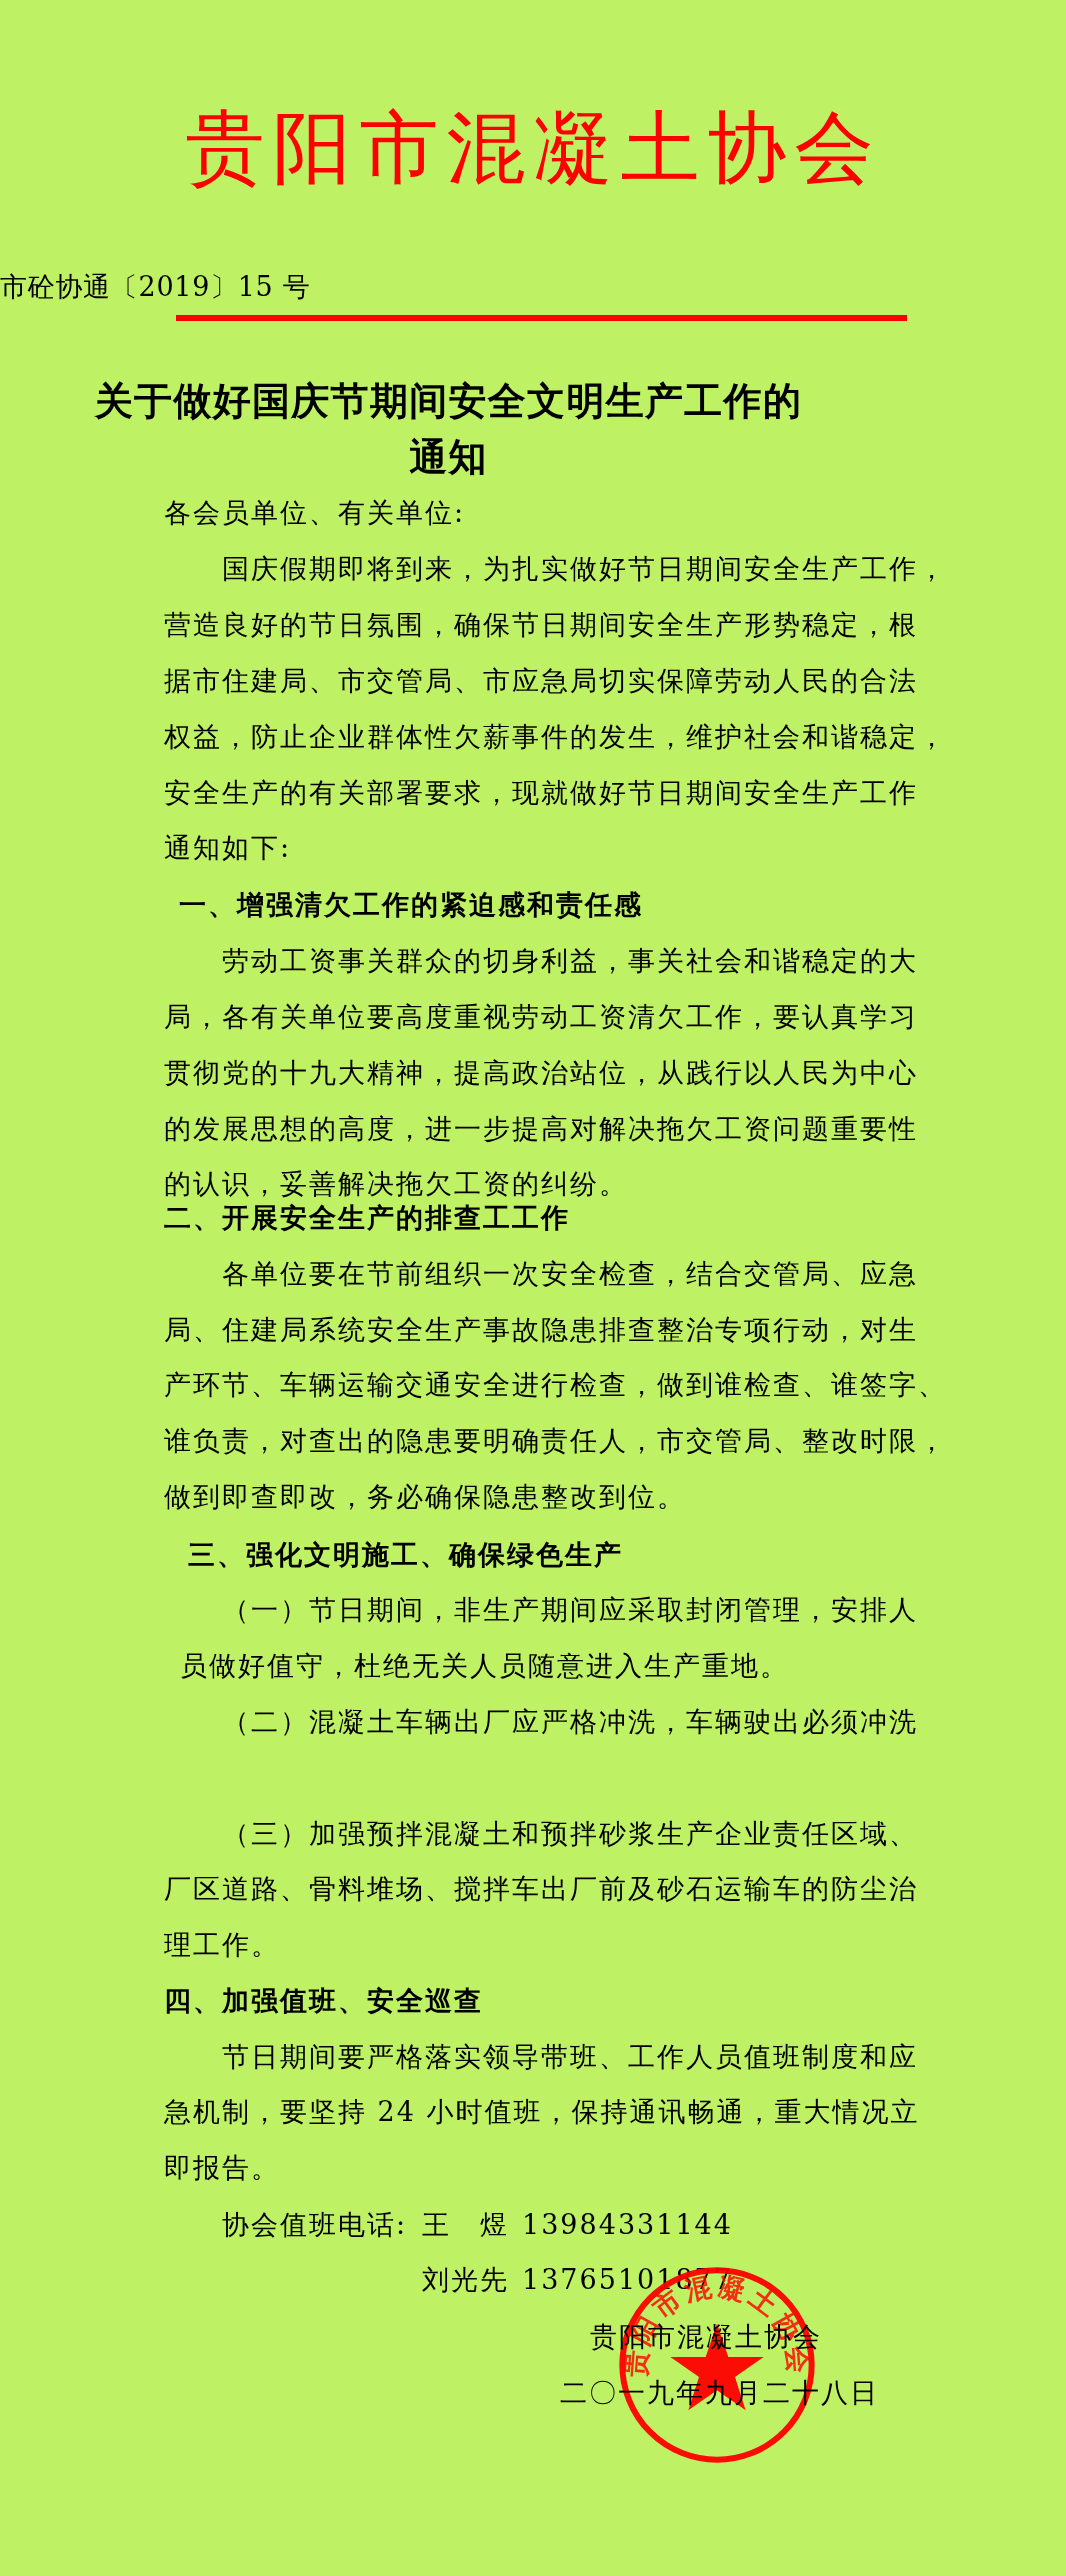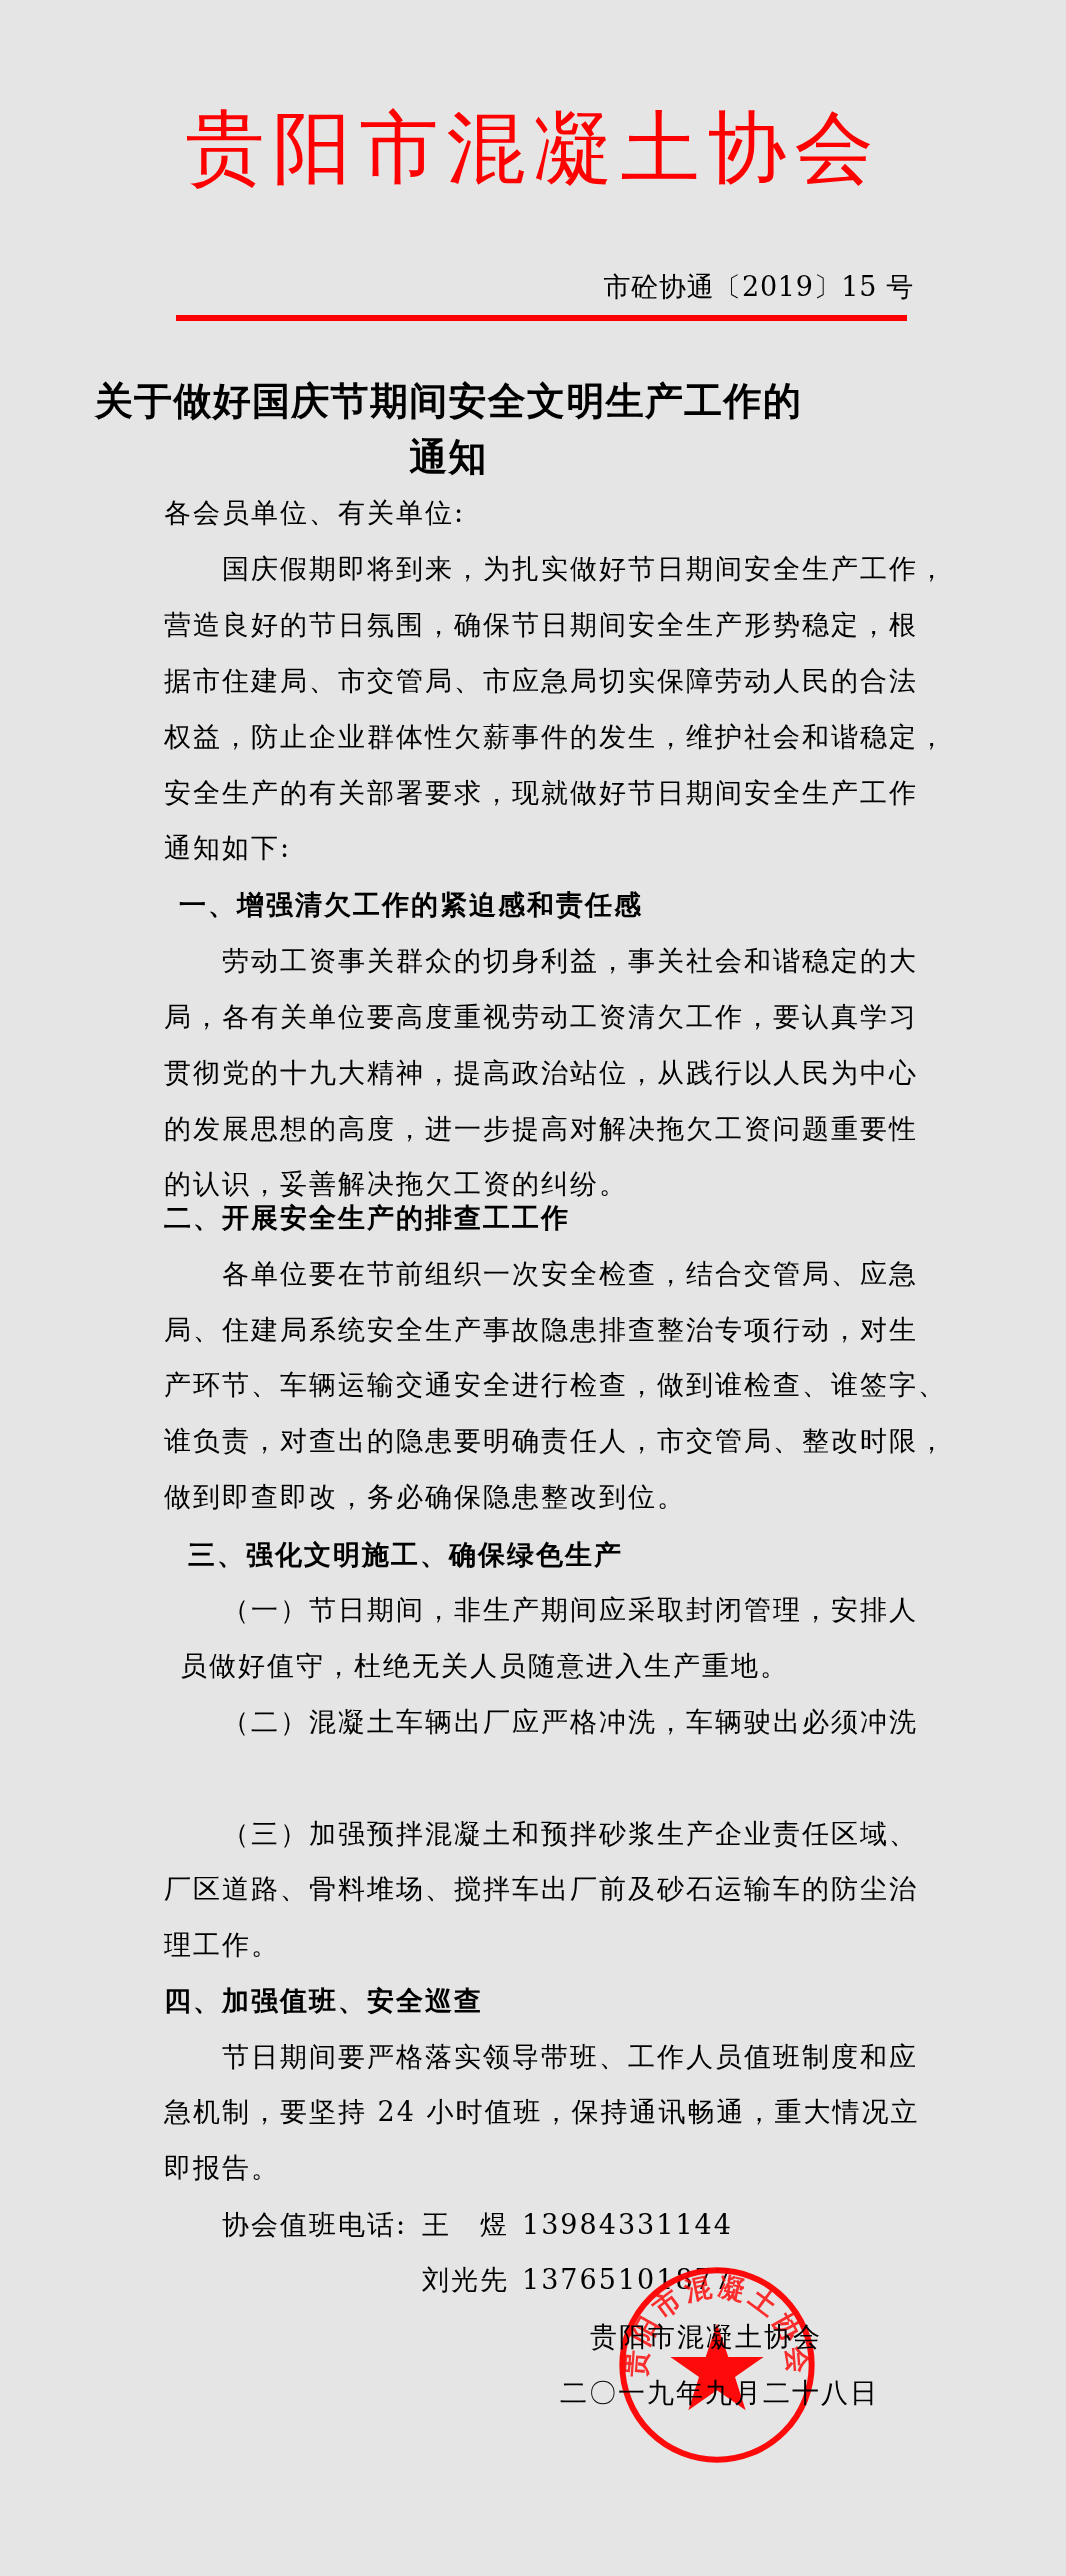--- a/index.html
+++ b/index.html
@@ -13,41 +13,41 @@
       position: relative;
       overflow: hidden;
       font-family: "DejaVu Serif", "Liberation Serif", serif;
       color: #000;
     }
     .page {
       position: absolute;
       left: 0; top: 0;
       width: 1067px;
       height: 2576px;
-      background: #e5e5e5;
+      background: #bef264;
     }
     .masthead {
       position: absolute;
       left: 0;
       width: 1067px;
       top: 101px;
       text-align: center;
       color: #ff0000;
       font-family: "DejaVu Serif", "Liberation Serif", serif;
       font-size: 79px;
       line-height: 94px;
       letter-spacing: 8px;
       font-weight: normal;
     }
     .docno {
       position: absolute;
       left: 0;
       width: 914px;
       top: 269px;
-      text-align: right;
+      text-align: left;
       font-size: 27px;
       line-height: 36px;
       letter-spacing: 0.7px;
     }
     .red-rule {
       position: absolute;
       left: 176px;
       top: 315px;
       width: 731px;
       height: 6px;

